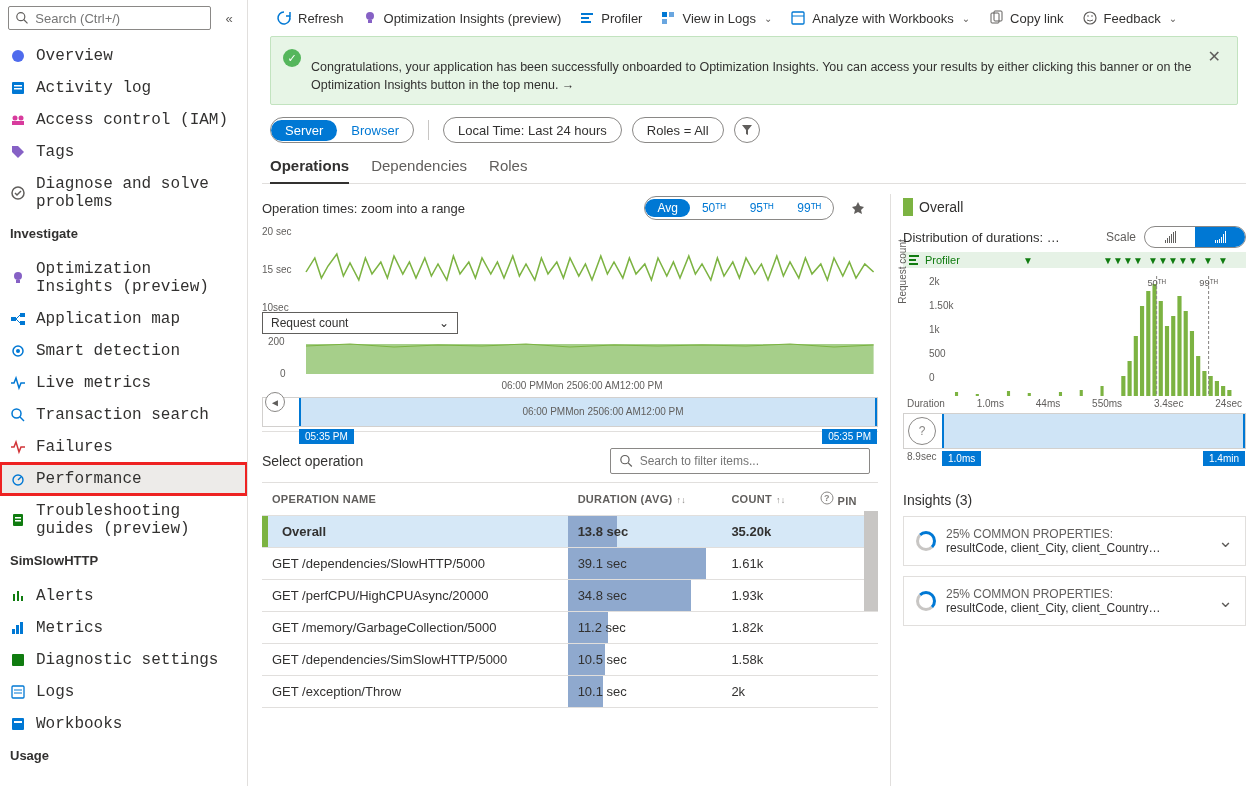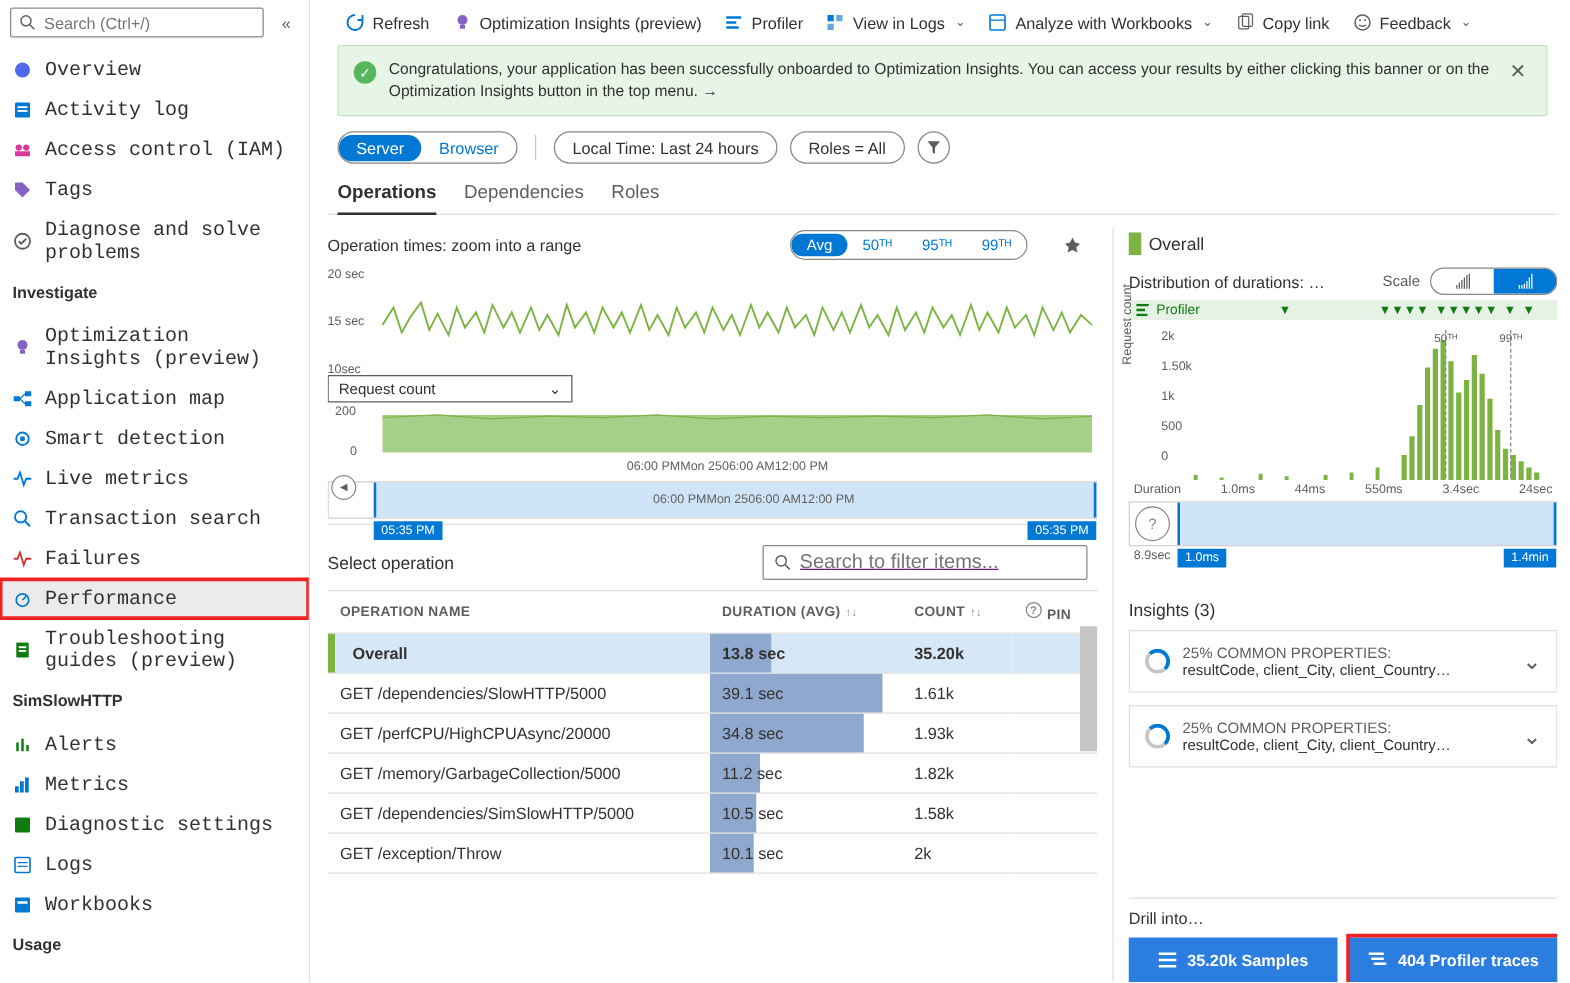--- a/index.html
+++ b/index.html
@@ -20,63 +20,63 @@
 .nav-label { font-size: 16px; font-family: Liberation Mono, monospace; }
 
 
 .main { flex: 1; display: flex; flex-direction: column; overflow: hidden; padding: 6px 10px 0 14px; }
 .toolbar { display: flex; align-items: center; gap: 18px; padding: 4px 0 10px 14px; flex-wrap: wrap; }
 .tb-btn { display: inline-flex; align-items: center; gap: 6px; color: #323130; cursor: pointer; font-size: 13px; }
 .tb-btn .chev { color: #605e5c; font-size: 10px; margin-left: 2px; }
 
 .banner { display: flex; align-items: flex-start; background: #e7f5e6; border: 1px solid #c2e3bf; border-radius: 2px; padding: 10px 12px; margin: 0 8px 12px 8px; gap: 10px; }
 .banner .check { width: 18px; height: 18px; border-radius: 50%; background: #55b65c; color: #fff; display: flex; align-items: center; justify-content: center; font-size: 11px; margin-top: 2px; flex-shrink: 0; }
-.banner-text { flex: 1; font-size: 12.5px; line-height: 1.4; }
+.banner-text { flex: 1; font-size: 12.5px; line-height: 1.4; margin-top: 12px; }
 .banner-close { font-size: 16px; color: #605e5c; cursor: pointer; padding: 0 4px; }
 
 .filters-row { display: flex; align-items: center; gap: 10px; padding: 0 8px 10px 8px; }
 .pill-group { border: 1px solid #8a8886; border-radius: 14px; display: flex; align-items: center; overflow: hidden; height: 26px; }
 .pill { padding: 3px 14px; font-size: 13px; color: #0078d4; cursor: pointer; }
 .pill.active { background: #0078d4; color: #fff; border-radius: 14px; }
 .sep-v { width: 1px; height: 20px; background: #c8c6c4; margin: 0 4px; }
 .pill-outline { border: 1px solid #8a8886; border-radius: 14px; padding: 4px 14px; font-size: 13px; cursor: pointer; height: 26px; display: flex; align-items: center; }
 .filter-circle { width: 26px; height: 26px; border: 1px solid #8a8886; border-radius: 50%; display: flex; align-items: center; justify-content: center; color: #605e5c; }
 
 .tabs { display: flex; gap: 22px; padding: 0 8px; border-bottom: 1px solid #e1dfdd; margin-bottom: 10px; }
 .tab { padding: 4px 0 8px 0; font-size: 15px; color: #605e5c; cursor: pointer; }
 .tab.active { color: #323130; font-weight: 600; border-bottom: 2px solid #323130; margin-bottom: -1px; }
 
 .content-row { display: flex; flex: 1; overflow: hidden; gap: 12px; }
 .left-col { flex: 1; display: flex; flex-direction: column; overflow: hidden; }
 .right-col { width: 356px; border-left: 1px solid #e1dfdd; padding: 4px 0 0 12px; display: flex; flex-direction: column; overflow: hidden; }
 
 .chart-header { display: flex; align-items: center; justify-content: space-between; padding: 2px 8px 6px 0; }
 .chart-title { font-size: 13px; }
-.perc-group { display: flex; align-items: flex-start; gap: 18px; }
+.perc-group { display: flex; align-items: flex-start; gap: 6px; }
 .perc-pills { border: 1px solid #8a8886; border-radius: 14px; display: flex; align-items: center; overflow: hidden; height: 24px; }
 .perc-pill { padding: 2px 12px; font-size: 12px; color: #0078d4; cursor: pointer; }
 .perc-pill.active { background: #0078d4; color: #fff; border-radius: 14px; }
 .pin-icon { width: 24px; height: 24px; display: flex; align-items: center; justify-content: center; color: #605e5c; margin-left: 6px; cursor: pointer; }
 
 .chart-area { position: relative; border-bottom: 1px solid #e1dfdd; padding: 0 0 4px 0; }
 .chart-box { position: relative; height: 80px; margin: 2px 0 0 0; }
 .chart-box svg { display: block; width: 100%; height: 100%; }
 .y-label { position: absolute; left: 0; font-size: 10px; color: #605e5c; }
 .req-dropdown { border: 1px solid #605e5c; padding: 3px 8px; display: flex; align-items: center; justify-content: space-between; font-size: 12px; width: 196px; margin-top: 4px; cursor: pointer; }
 .area-chart { position: relative; height: 40px; margin-top: 4px; }
 .axis-labels { display: flex; justify-content: center; padding: 2px 18px 0 42px; font-size: 10px; color: #605e5c; }
 
 .brush-row { position: relative; height: 30px; border: 1px solid #d2d0ce; margin-top: 6px; display: flex; padding-left: 0; }
 .brush-blue { position: absolute; top: 0; bottom: 0; background: #cfe4f6; border-left: 2px solid #0078d4; border-right: 2px solid #0078d4; }
 .brush-handle { position: absolute; top: -6px; width: 20px; height: 20px; border: 1px solid #8a8886; border-radius: 50%; background: #fff; display: flex; align-items: center; justify-content: center; color: #605e5c; font-size: 10px; }
 .brush-badge { position: absolute; bottom: -18px; background: #0078d4; color: #fff; font-size: 10px; padding: 2px 6px; }
 
 .select-header { display: flex; align-items: center; justify-content: space-between; padding: 16px 8px 8px 0; }
 .search-filter { display: flex; align-items: center; border: 1px solid #8a8886; border-radius: 2px; padding: 4px 8px; gap: 6px; width: 260px; }
-.search-filter input { border: none; outline: none; font-size: 16px; width: 100%; color: #701a75; text-decoration: underline; }
+.search-filter input { border: none; outline: none; font-size: 12px; width: 100%; color: #701a75; }
 
 .table-wrap { border-top: 1px solid #e1dfdd; flex: 1; overflow: auto; position: relative; }
 table { width: 100%; border-collapse: collapse; }
 th { text-align: left; font-size: 11px; font-weight: 600; color: #605e5c; padding: 8px 10px; border-bottom: 1px solid #e1dfdd; letter-spacing: 0.3px; }
 th .sort { font-size: 9px; margin-left: 4px; color: #8a8886; }
 td { padding: 8px 10px; border-bottom: 1px solid #e1dfdd; font-size: 13px; position: relative; }
 tr.overall td { background: #d6e8f7; font-weight: 600; }
 tr.overall .green-bar { position: absolute; left: 0; top: 0; bottom: 0; width: 6px; background: #7cb342; }
 .dur-cell { position: relative; }
 .dur-bar { position: absolute; left: 0; top: 0; bottom: 0; background: #8fa9ce; z-index: 0; }
@@ -660,36 +660,15 @@
       </div>
       <div class="insight-card">
         <div class="donut"></div>
         <div class="insight-text">
             <div class="line1">25% COMMON PROPERTIES:</div>
             <div class="line2">resultCode, client_City, client_Country…</div>
           </div>
         <div class="expand-chev">⌄</div>
       </div>
 
-      <div class="drill-section">
-        <div class="drill-title">Drill into…</div>
-        <div class="drill-buttons">
-          <div class="drill-btn samples">
-            <svg width="16" height="16" viewBox="0 0 16 16">
-                <rect x="1" y="2" width="14" height="2" fill="#fff"></rect>
-                <rect x="1" y="7" width="14" height="2" fill="#fff"></rect>
-                <rect x="1" y="12" width="14" height="2" fill="#fff"></rect>
-              </svg>
-            <span>35.20k Samples</span>
-          </div>
-          <div class="drill-btn traces">
-            <svg width="16" height="16" viewBox="0 0 16 16">
-                <rect x="1" y="2" width="12" height="2" fill="#fff"></rect>
-                <rect x="3" y="6" width="10" height="2" fill="#fff"></rect>
-                <rect x="5" y="10" width="10" height="2" fill="#fff"></rect>
-              </svg>
-            <span>404 Profiler traces</span>
-          </div>
-        </div>
-      </div>
     </div>
   </div>
 </div>
 
 </body></html>

